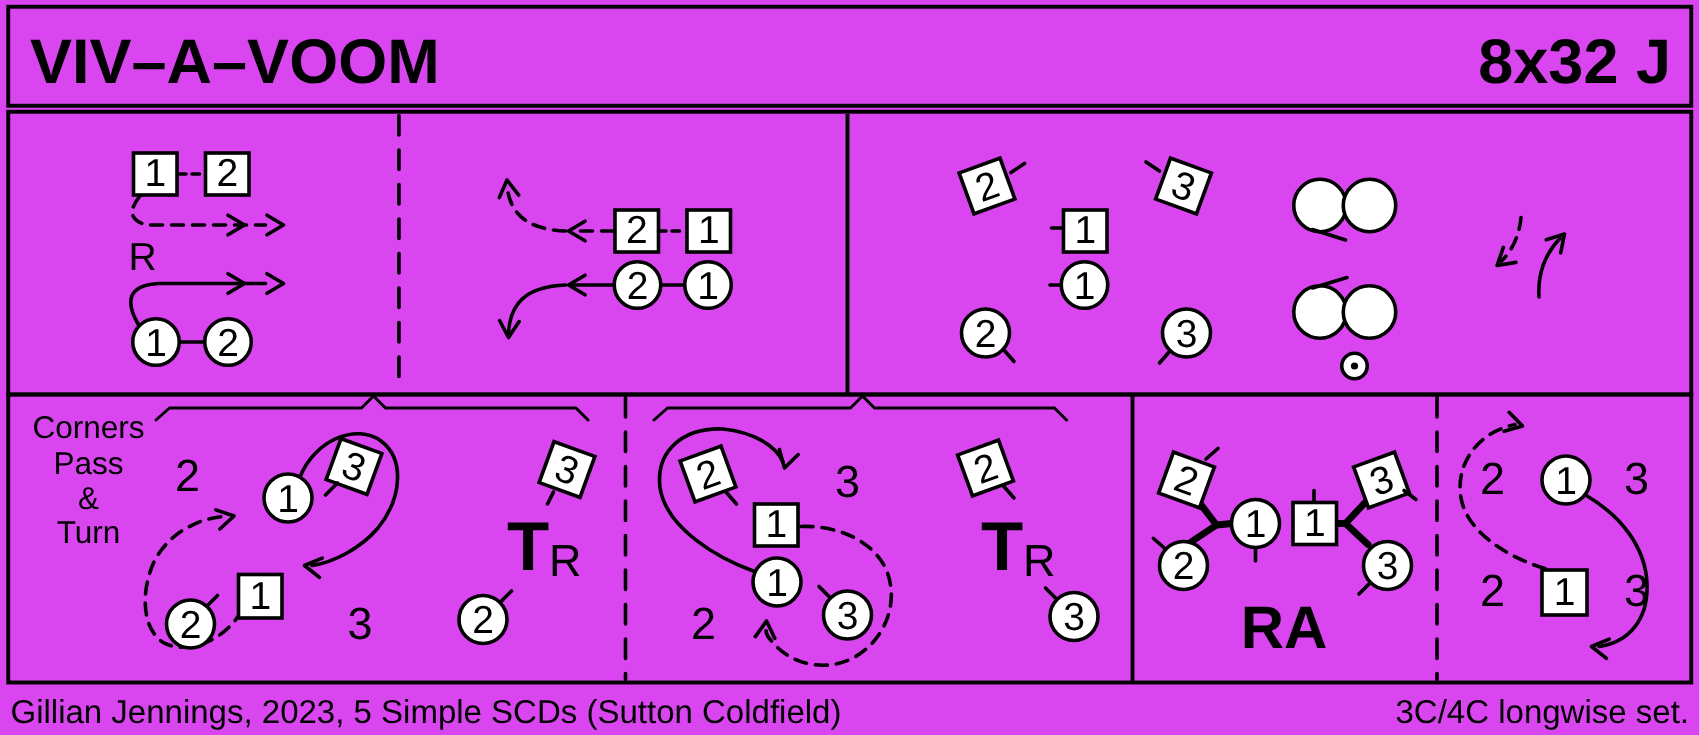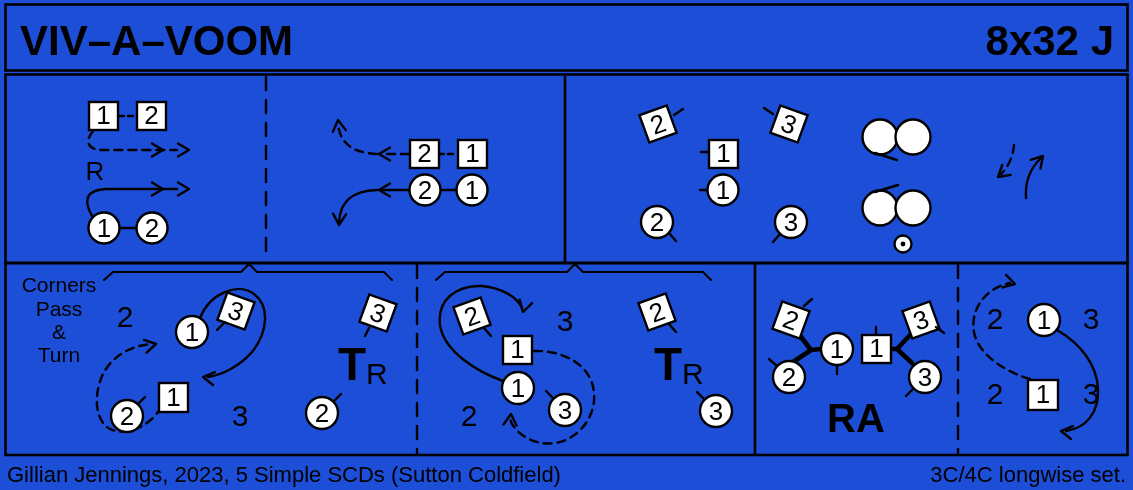--- a/index.html
+++ b/index.html
@@ -1,16 +1,16 @@
 <!DOCTYPE html>
 <html><head>
 <meta charset="utf-8">
 <style>
   html,body{margin:0;padding:0;background:#ffffff;}
-  .page{position:relative;width:1133px;height:490px;background:#1d4ed8;
+  .page{position:relative;width:1133px;height:490px;background:#d946ef;
         font-family:"Liberation Sans",sans-serif;overflow:hidden;}
   svg{display:block;}
   text{fill:#000;}
   .ln{fill:none;stroke:#000;stroke-width:2.4;stroke-linecap:round;stroke-linejoin:round;}
   .bd{fill:none;stroke:#000;stroke-width:2.6;}
   .dash{stroke-dasharray:8 6;}
   .sdash{stroke-dasharray:5 4;}
   .divdash{stroke-dasharray:13 10;}
   .shape{fill:#fff;stroke:#000;stroke-width:2.4;}
   .thick{stroke-width:4.6;}

